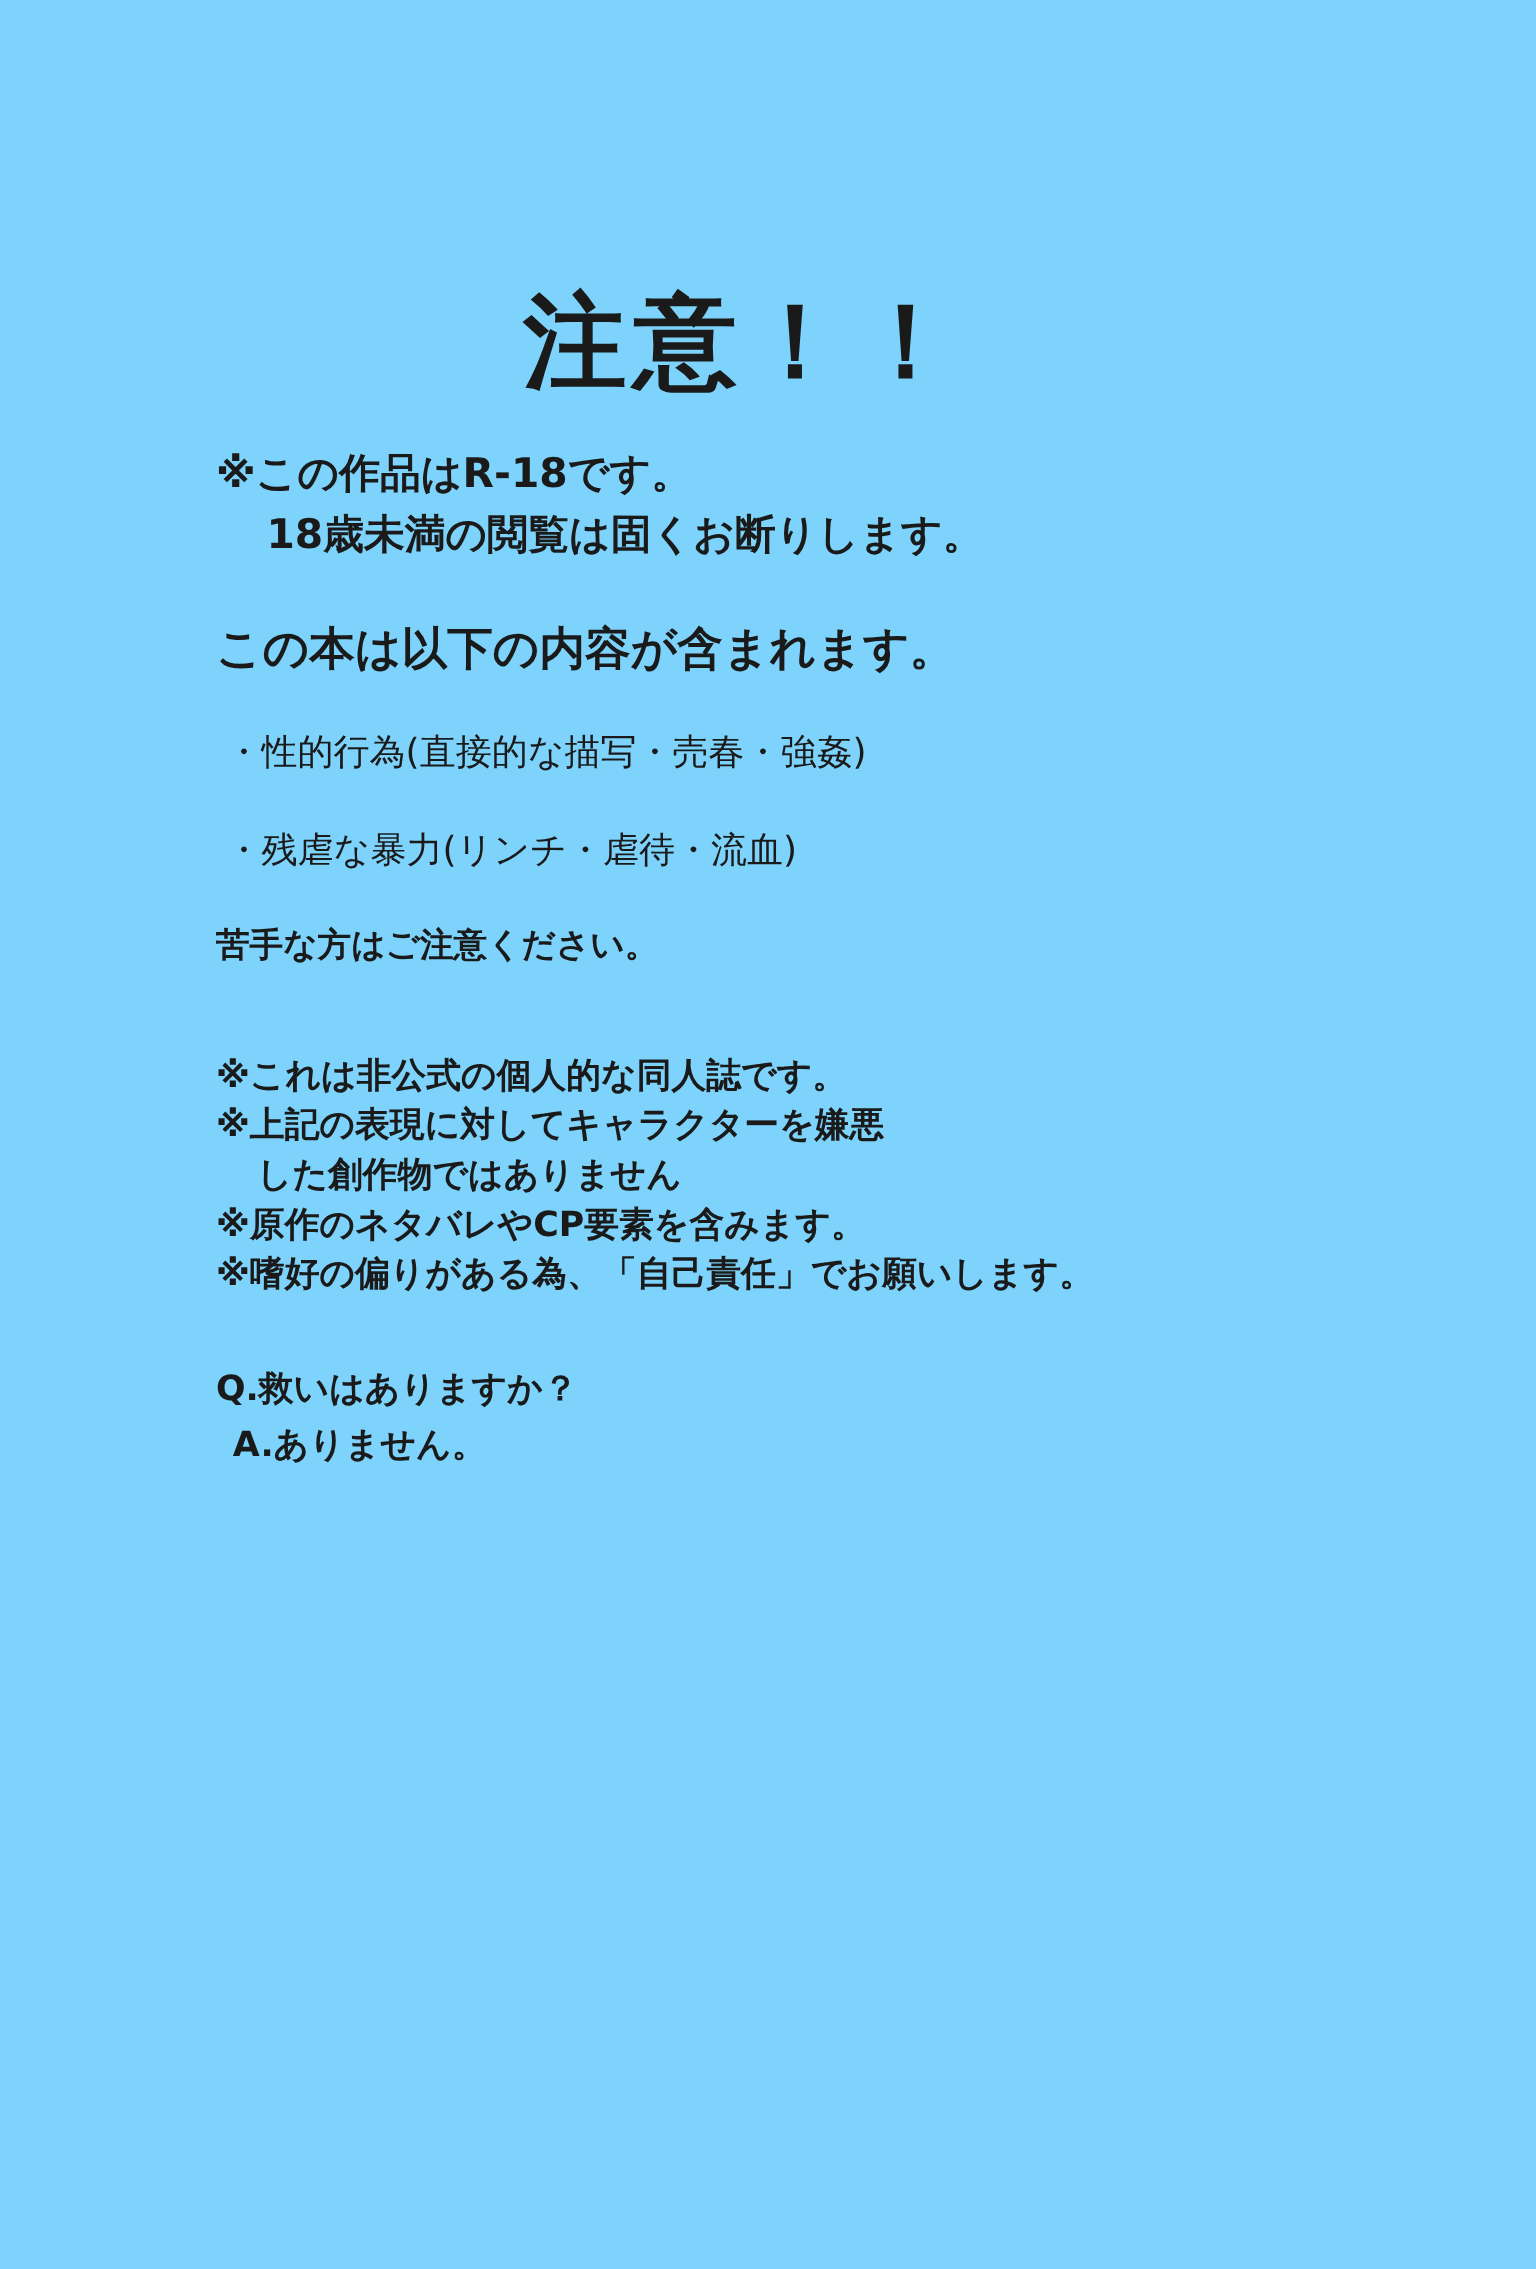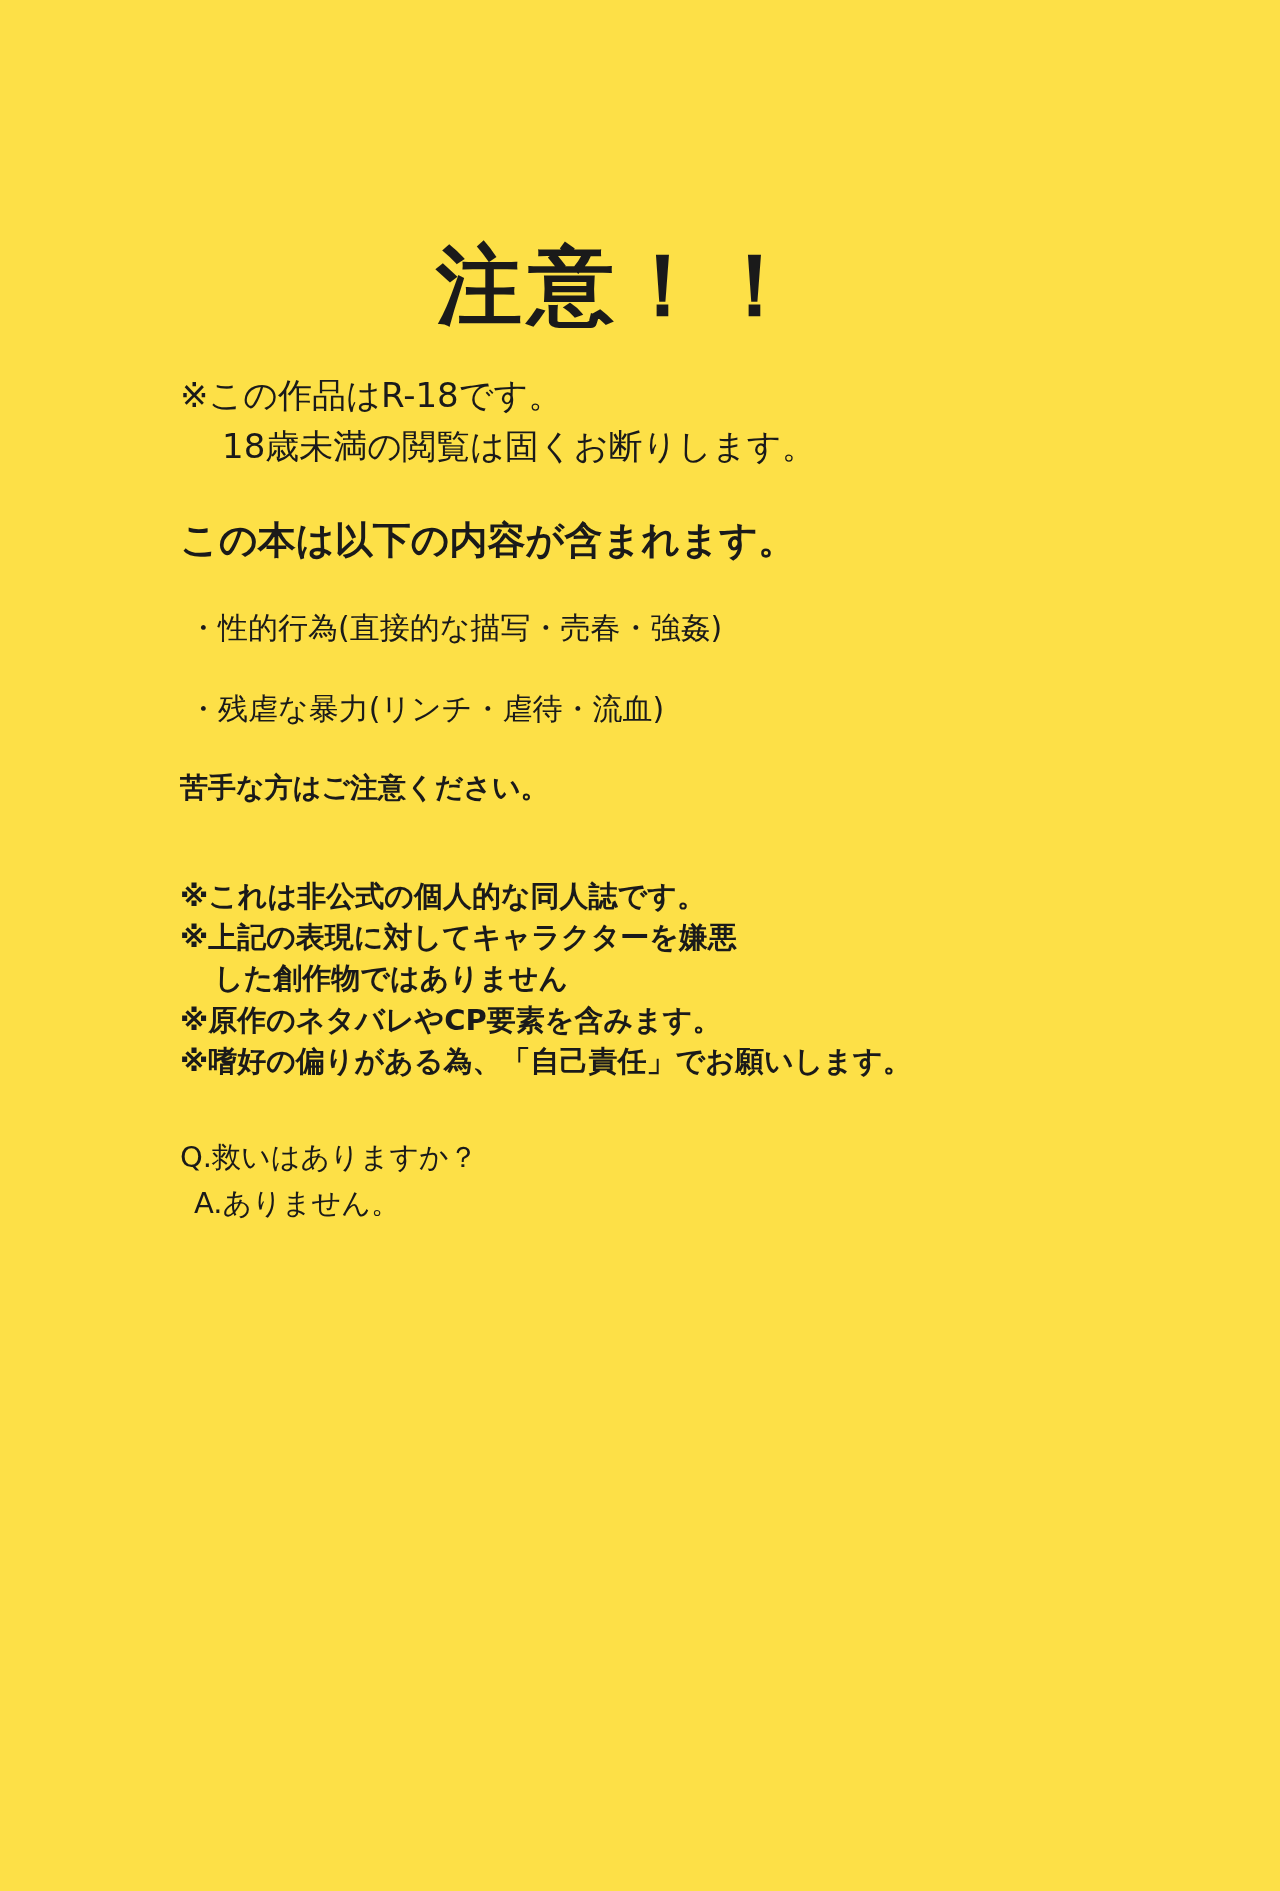--- a/index.html
+++ b/index.html
@@ -14,40 +14,40 @@
     font-family: "DejaVu Sans", "Liberation Sans", sans-serif;
     color: #1a1a1a;
     overflow: hidden;
   }
   .page {
     position: absolute;
     left: 0;
     top: 0;
     width: 1280px;
     height: 1891px;
-    background: #fde047;
+    background: #7dd3fc;
   }
   .content {
     position: absolute;
     left: 180px;
     top: 240px;
     width: 940px;
   }
   .title {
     font-size: 86px;
     font-weight: 800;
     letter-spacing: 6px;
     text-align: center;
     margin: 0 0 40px 0;
     padding-right: 60px;
     line-height: 1.05;
   }
   .warn-block {
     font-size: 34px;
-    font-weight: 400;
+    font-weight: 700;
     line-height: 1.5;
     margin: 0 0 44px 0;
   }
   .warn-line1 { display: block; }
   .warn-line2 { display: block; padding-left: 42px; }
 
   .lead {
     font-size: 38px;
     font-weight: 700;
     margin: 0 0 42px 0;
@@ -78,21 +78,21 @@
   .claim {
     font-size: 29px;
     font-weight: 700;
     line-height: 1.48;
     margin: 0 0 62px 0;
   }
   .claim .c-row { display: block; }
 
   .qa {
     font-size: 29px;
-    font-weight: 400;
+    font-weight: 700;
     line-height: 1.6;
   }
   .qa .q-row { display: block; }
   .qa .a-row { display: block; padding-left: 14px; }
 </style>
 </head>
 <body>
 
 <div class="page">
   <div class="content">

